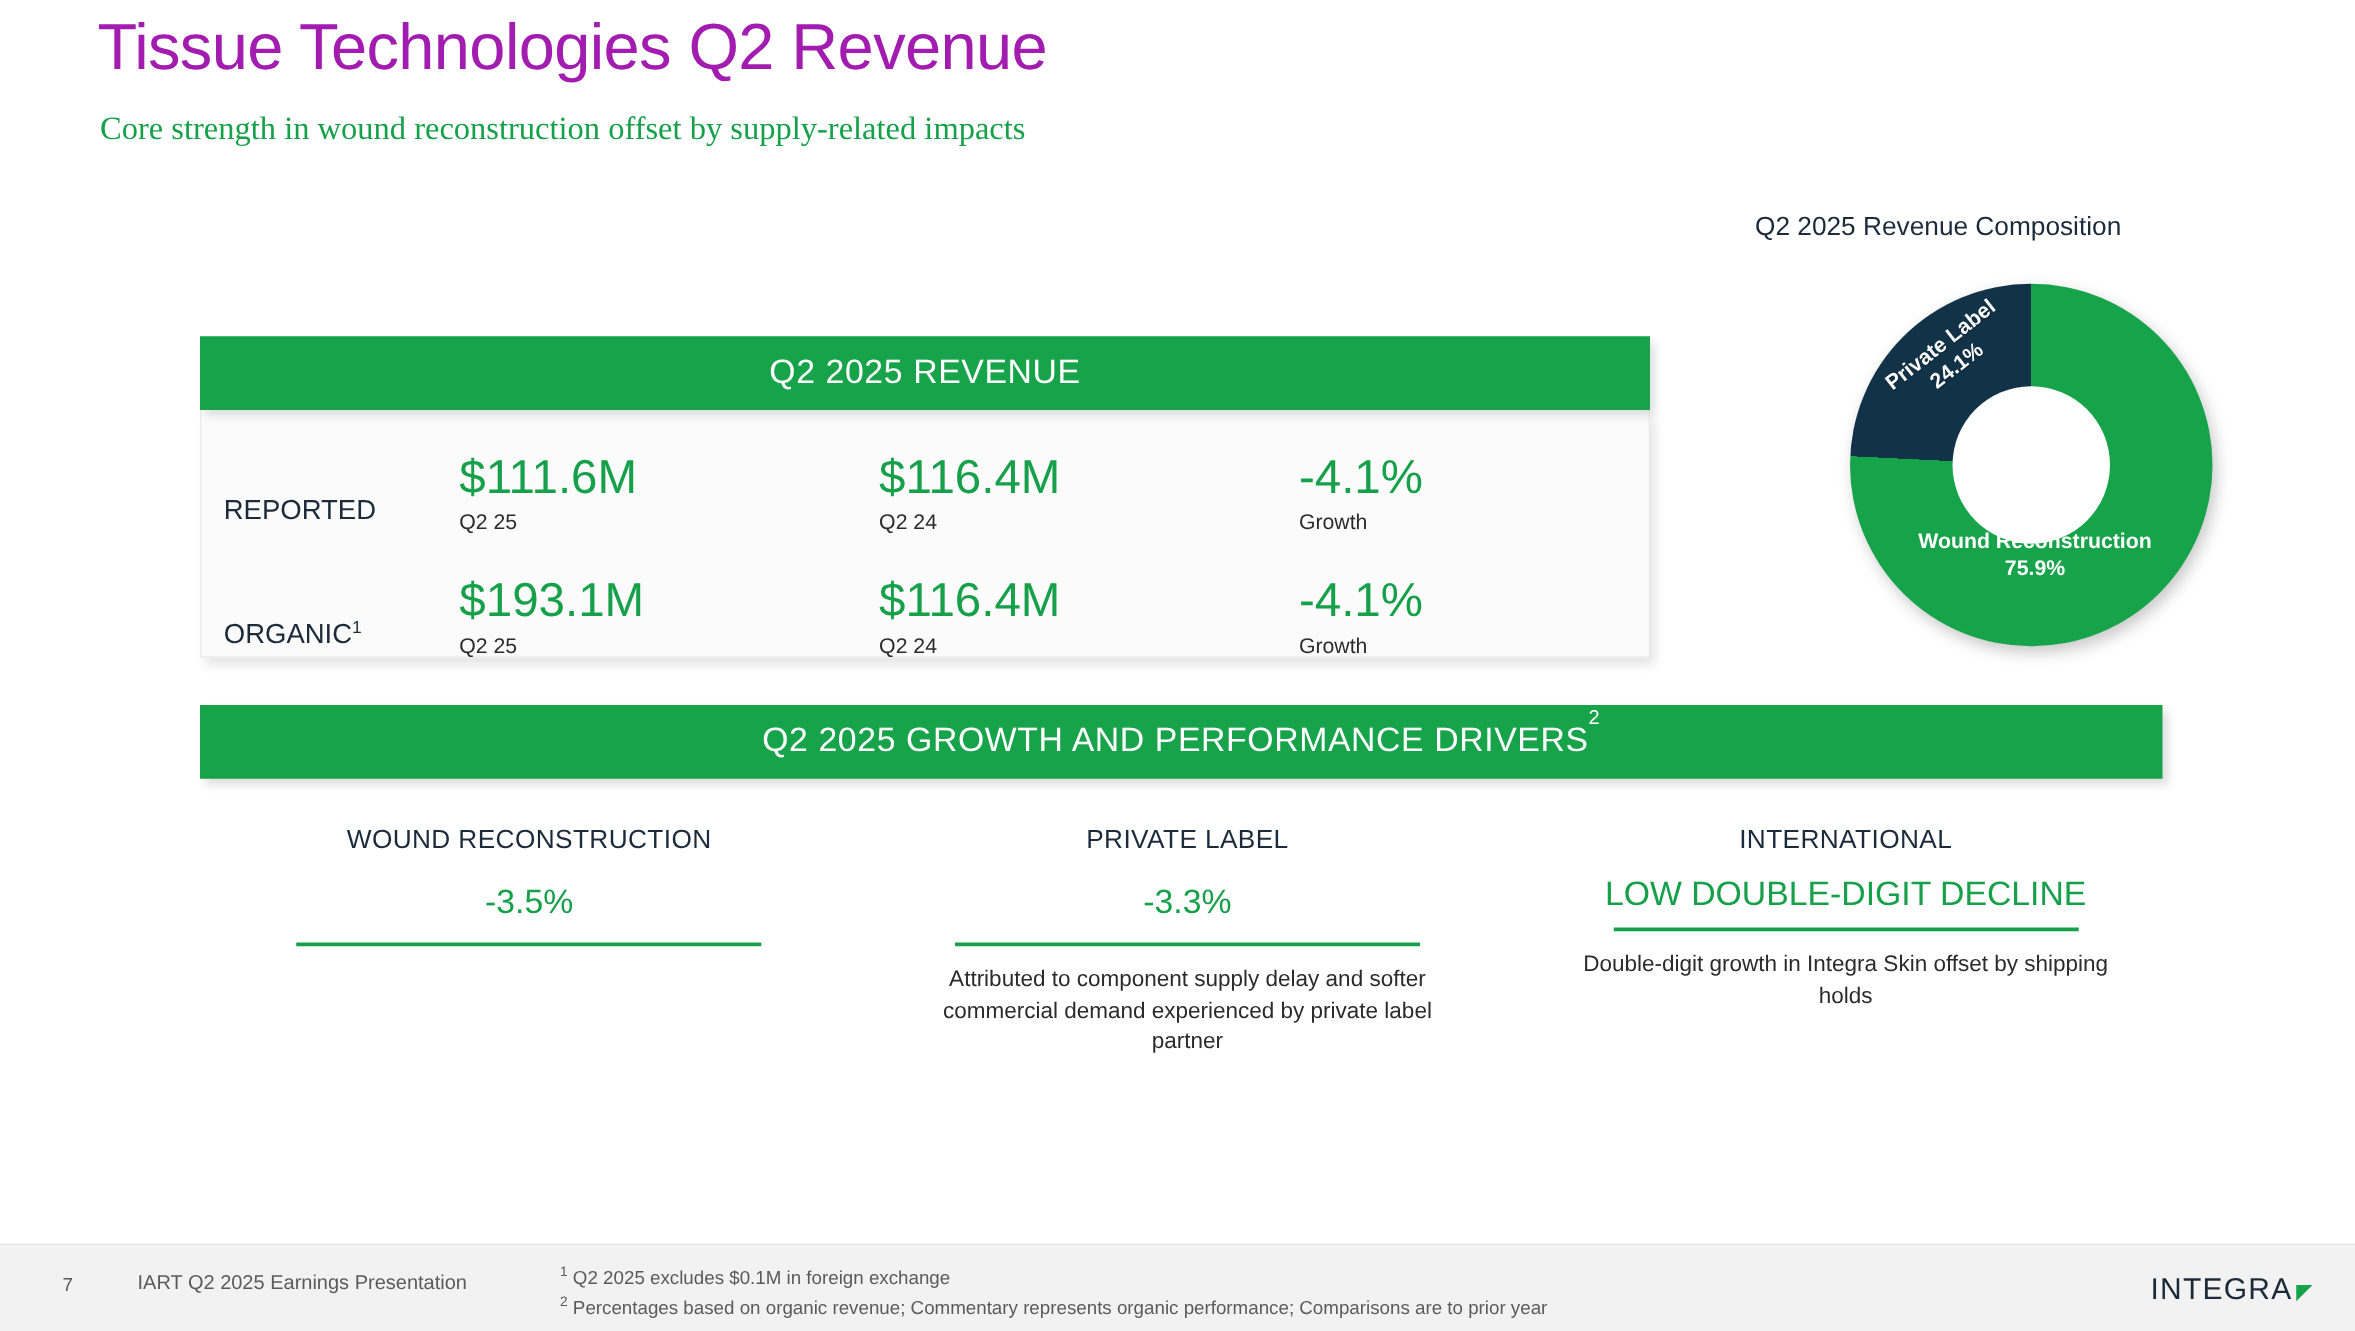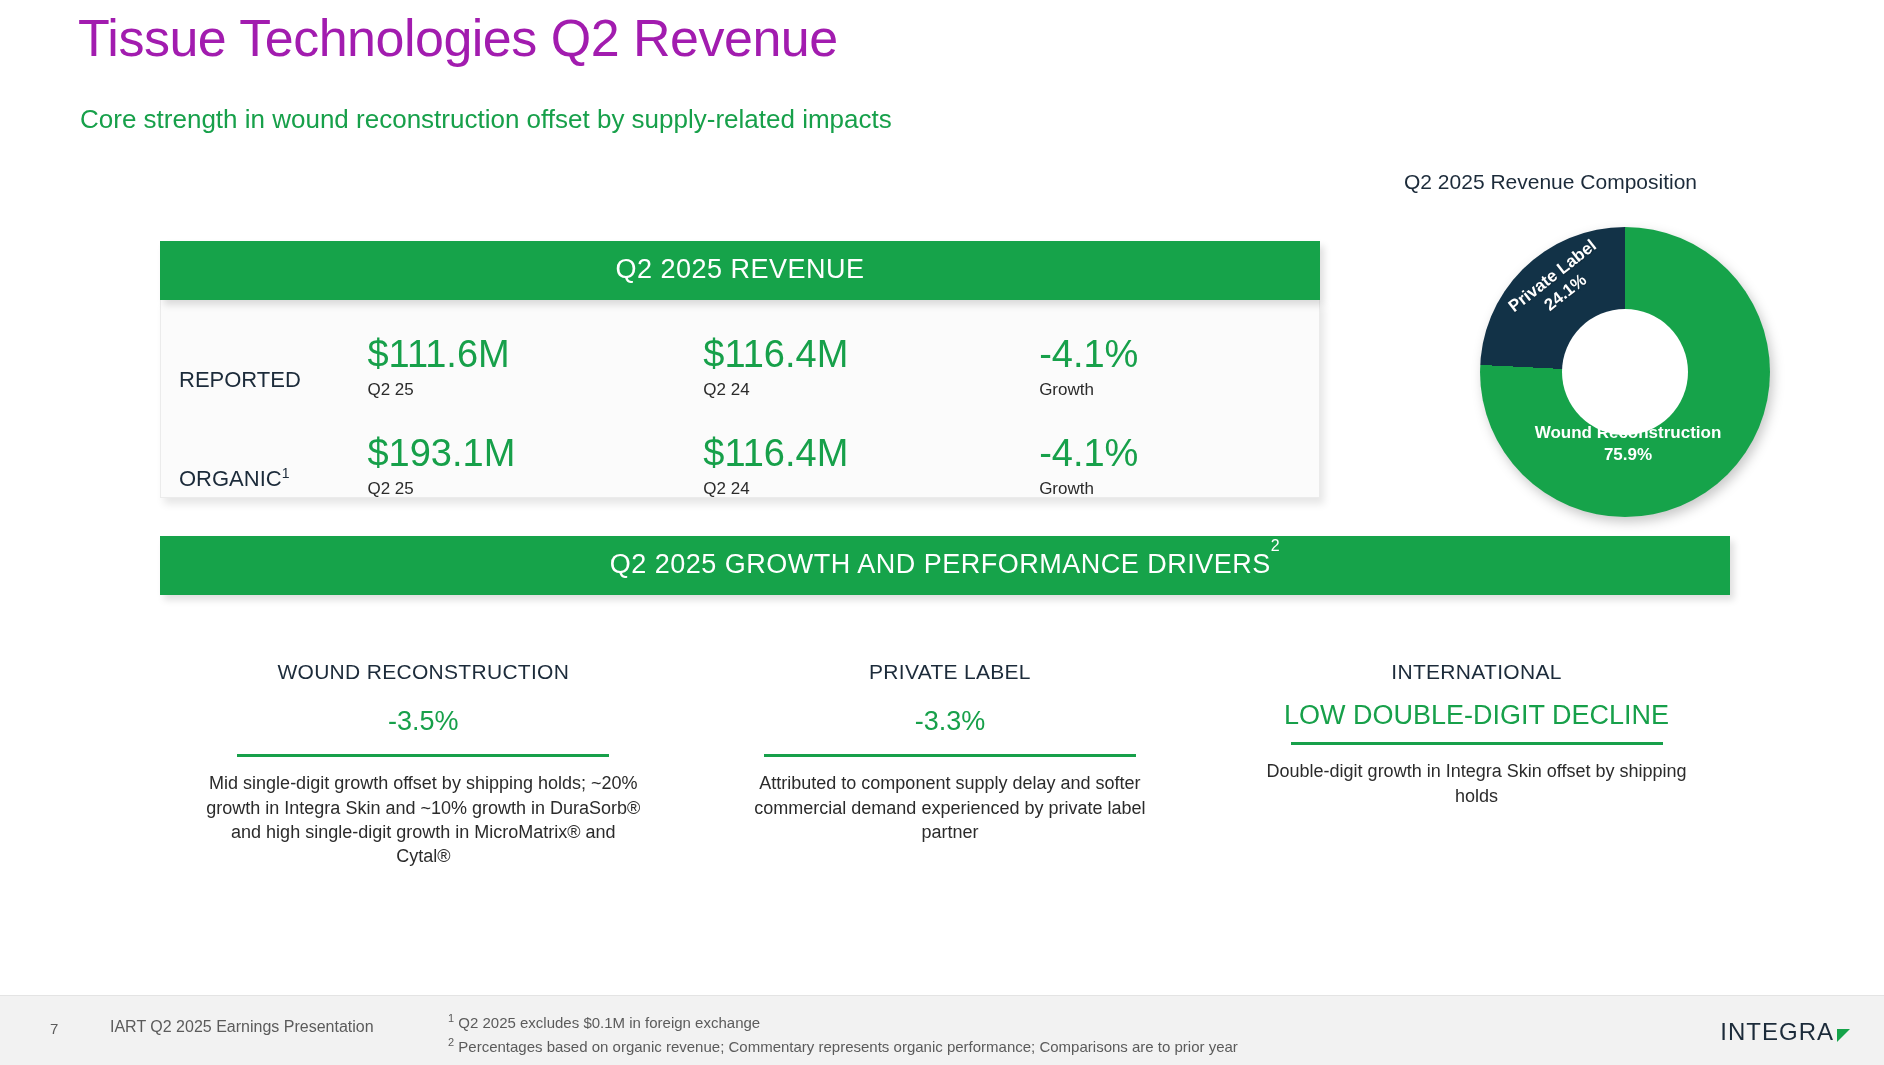--- a/index.html
+++ b/index.html
@@ -25,24 +25,25 @@
     left: 78px;
     top: 8px;
     font-size: 52px;
     color: #a21caf;
     letter-spacing: -0.5px;
     white-space: nowrap;
   }
   #subtitle {
     position: absolute;
     left: 80px;
-    top: 104px;
+    top: 88px;
     font-size: 26px;
     color: #17a04a;
     white-space: nowrap;
+    font-family: Liberation Serif, serif;
   }
 
   
   #donut-heading {
     position: absolute;
     left: 1404px;
     top: 170px;
     font-size: 21px;
     color: #1c2b3a;
     white-space: nowrap;
@@ -57,20 +58,21 @@
   }
   .green-bar {
     background: #16a34a;
     color: #ffffff;
     text-align: center;
     font-size: 27px;
     letter-spacing: 0.5px;
     padding: 13px 0 15px 0;
     box-shadow: 4px 5px 7px rgba(0,0,0,0.13);
     position: relative;
+    margin-top: 28px;
   }
   .green-bar sup { font-size: 16px; top: -12px; position: relative; }
   #rev-body {
     background: #fbfbfb;
     border: 1px solid #ebebeb;
     border-top: none;
     box-shadow: 4px 6px 8px rgba(0,0,0,0.10);
     padding: 18px 0 18px 0;
     height: 198px;
   }
@@ -313,21 +315,20 @@
 
   <div id="drivers-bar" class="green-bar">
     <span>Q2 2025 GROWTH AND PERFORMANCE DRIVERS</span><sup>2</sup>
   </div>
 
   <div id="drivers-cols">
     <div class="driver d1">
       <div class="driver-title">WOUND RECONSTRUCTION</div>
       <div class="driver-value">-3.5%</div>
       <div class="driver-rule"></div>
-      <div class="driver-note">Mid single-digit growth offset by shipping holds; ~20% growth in Integra Skin and ~10% growth in DuraSorb® and high single-digit growth in MicroMatrix® and Cytal®</div>
     </div>
     <div class="driver d2">
       <div class="driver-title">PRIVATE LABEL</div>
       <div class="driver-value">-3.3%</div>
       <div class="driver-rule"></div>
       <div class="driver-note">Attributed to component supply delay and softer commercial demand experienced by private label partner</div>
     </div>
     <div class="driver d3">
       <div class="driver-title">INTERNATIONAL</div>
       <div class="driver-value">LOW DOUBLE-DIGIT DECLINE</div>

